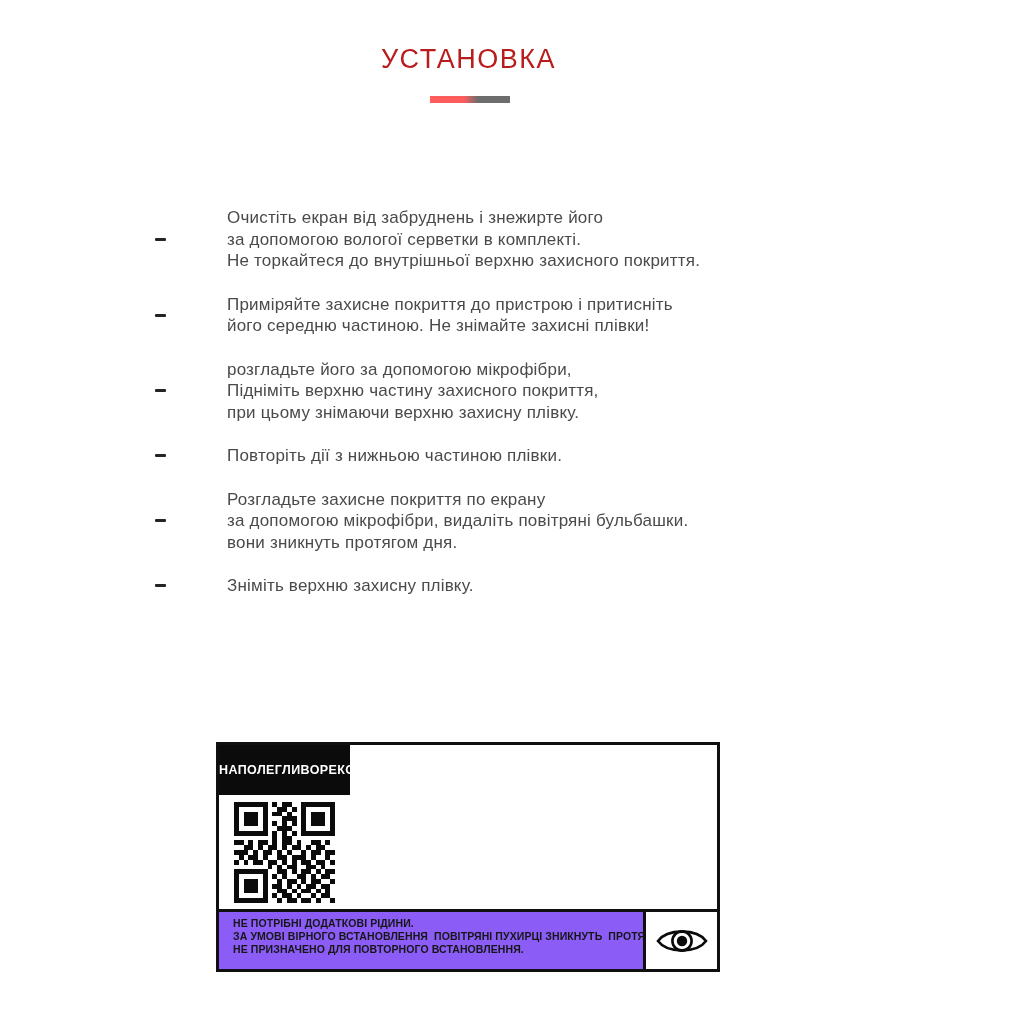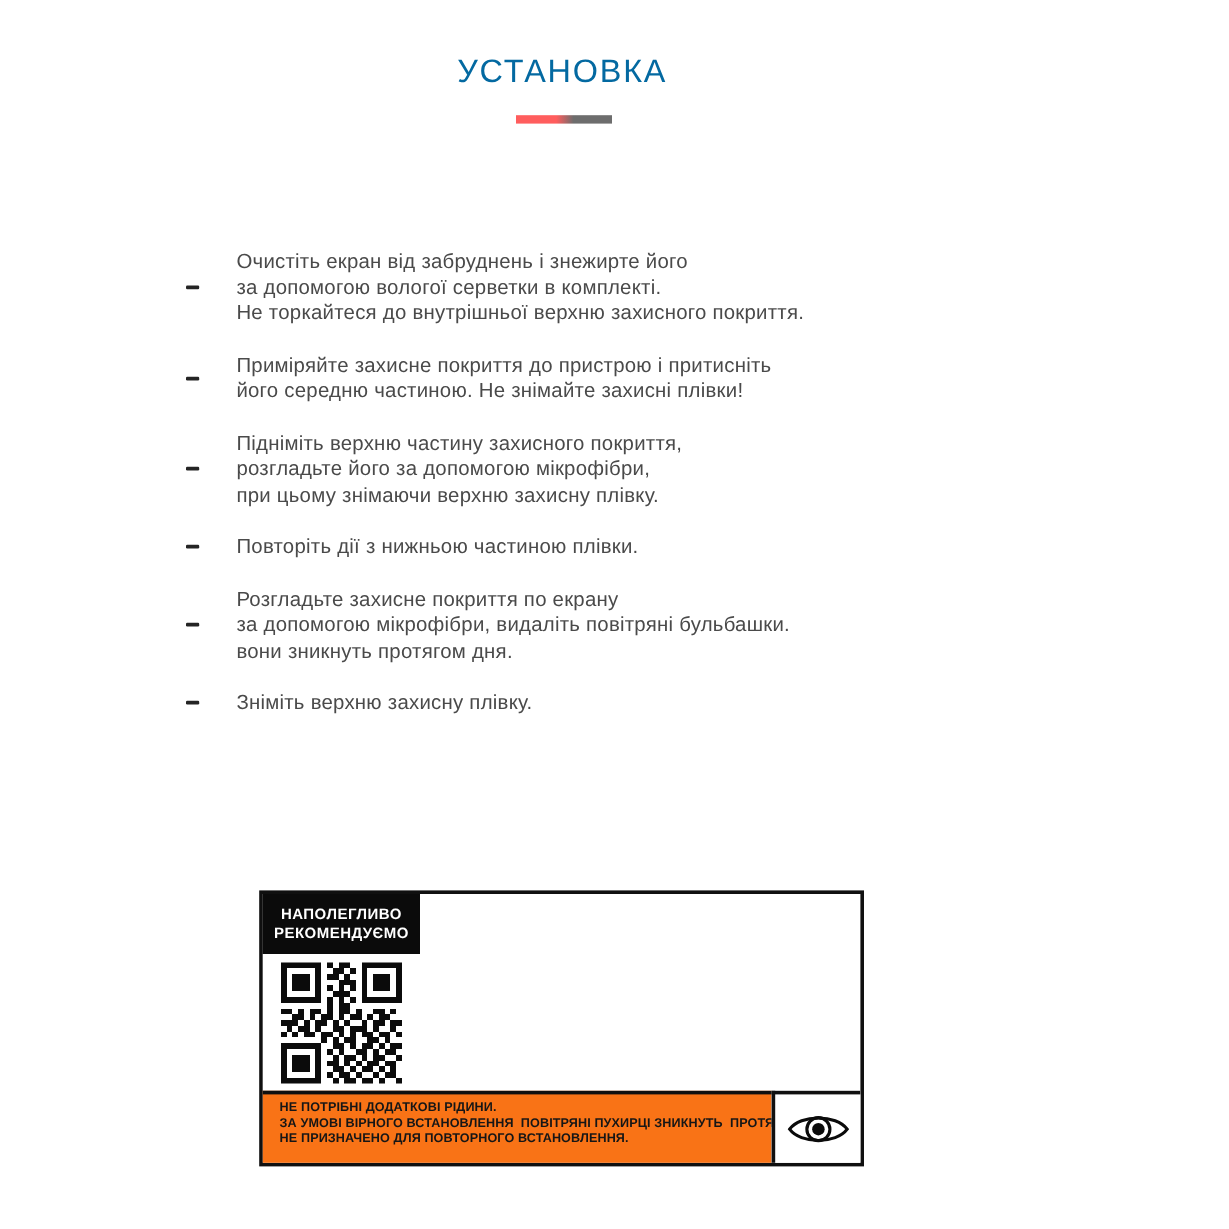--- a/index.html
+++ b/index.html
@@ -1,49 +1,49 @@
 <!DOCTYPE html>
 <html><head>
 <meta charset="utf-8">
 <style>
   html,body{margin:0;padding:0;background:#fff;}
   .page{position:relative;width:1024px;height:1024px;background:#ffffff;overflow:hidden;
         font-family:"Liberation Sans",sans-serif;}
 
   
   .title{position:absolute;top:44px;left:0;width:937px;text-align:center;
-         font-size:27px;font-weight:500;letter-spacing:1.5px;color:#0369a1;}
+         font-size:27px;font-weight:500;letter-spacing:1.5px;color:#b91c1c;}
 
   
   .divider{position:absolute;top:96px;left:430px;width:80px;height:7px;}
 
   
   .steps{position:absolute;top:207px;left:155px;width:740px;}
-  .step{display:flex;align-items:center;margin-bottom:22px;}
+  .step{display:flex;align-items:center;margin-bottom:22px;gap:30px;}
   .dash{flex:0 0 auto;width:11px;height:3px;background:#242424;border-radius:1px;margin-right:31px;}
   .lines{flex:1 1 auto;}
   .line{font-size:17px;line-height:21.5px;color:#4a4a4a;letter-spacing:0.2px;}
 
   
   .rec-box{position:absolute;top:742px;left:216px;width:504px;height:230px;box-sizing:border-box;
            border:3px solid #101010;display:grid;
            grid-template-columns:131px 1fr 74px;grid-template-rows:1fr 60px;}
   .qr-cell{grid-column:1;grid-row:1;background:#0b0b0b;display:flex;flex-direction:column;}
-  .badge{height:50px;display:flex;flex-direction:column;justify-content:center;align-items:center;}
+  .badge{height:50px;display:flex;align-items:center;}
   .badge div{color:#fff;font-size:12.5px;font-weight:bold;line-height:16px;letter-spacing:0.4px;}
   .qr-wrap{flex:1;background:#fff;display:flex;align-items:center;justify-content:center;}
   .qr-wrap svg{width:101px;height:101px;shape-rendering:crispEdges;}
 
   .points-cell{grid-column:2 / span 2;grid-row:1;border-left:3px solid #101010;
                padding:13px 8px 0 13px;box-sizing:border-box;}
   .point{margin-bottom:24px;}
   .point .p-line{font-size:18px;font-weight:bold;color:#121212;line-height:23px;letter-spacing:0.1px;}
 
   .footer-cell{grid-column:1 / span 2;grid-row:2;border-top:3px solid #101010;
-               padding:5px 6px 0 14px;box-sizing:border-box;background:#f97316;}
+               padding:5px 6px 0 14px;box-sizing:border-box;background:#8b5cf6;}
   .fn-line{font-size:10.5px;font-weight:bold;color:#161616;line-height:13px;letter-spacing:0.1px;white-space:pre;}
 
   .eye-cell{grid-column:3;grid-row:2;border-top:3px solid #101010;border-left:3px solid #101010;
             display:flex;align-items:center;justify-content:center;background:#fff;}
 </style>
 </head>
 <body>
 
 <div class="page">
 
@@ -63,22 +63,22 @@
       <div class="step">
         <span class="dash"></span>
         <div class="lines">
           <div class="line">Приміряйте захисне покриття до пристрою і притисніть</div>
           <div class="line">його середню частиною. Не знімайте захисні плівки!</div>
         </div>
       </div>
       <div class="step">
         <span class="dash"></span>
         <div class="lines">
+          <div class="line">розгладьте його за допомогою мікрофібри,</div>
           <div class="line">Підніміть верхню частину захисного покриття,</div>
-          <div class="line">розгладьте його за допомогою мікрофібри,</div>
           <div class="line">при цьому знімаючи верхню захисну плівку.</div>
         </div>
       </div>
       <div class="step">
         <span class="dash"></span>
         <div class="lines">
           <div class="line">Повторіть дії з нижньою частиною плівки.</div>
         </div>
       </div>
       <div class="step">

